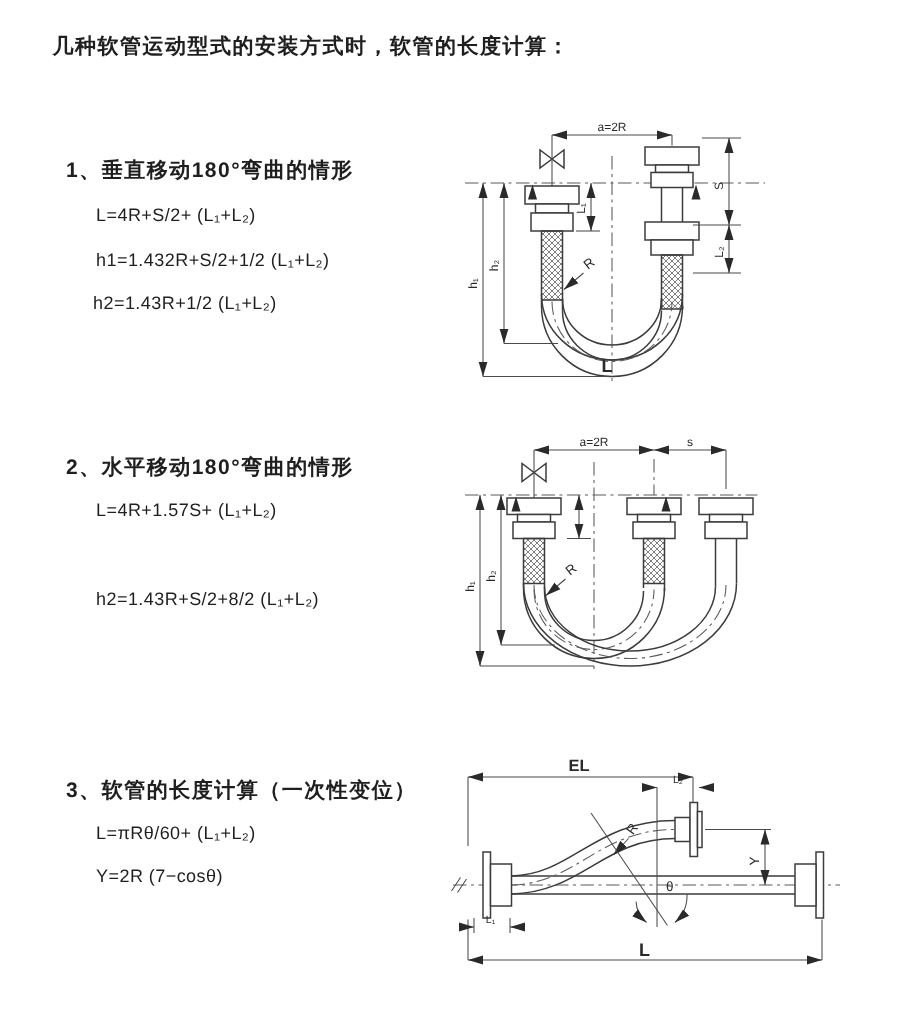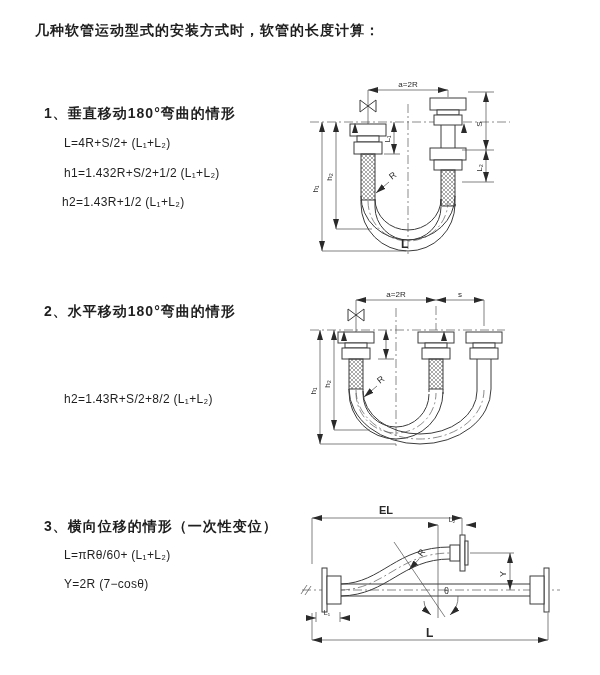--- a/index.html
+++ b/index.html
@@ -28,23 +28,24 @@
 <div class="page">
 
   <div class="abs title" style="left:35px;top:22px;">几种软管运动型式的安装方式时，软管的长度计算：</div>
 
   <div class="abs sec-head" style="left:44px;top:105px;"><span>1、</span><span>垂直移动180°弯曲的情形</span></div>
   <div class="abs formula" style="left:64px;top:136px;">L=4R+S/2+ (L₁+L₂)</div>
   <div class="abs formula" style="left:64px;top:166px;">h1=1.432R+S/2+1/2 (L₁+L₂)</div>
   <div class="abs formula" style="left:48px;top:195px;margin-left:14px;">h2=1.43R+1/2 (L₁+L₂)</div>
 
   <div class="abs sec-head" style="left:44px;top:303px;"><span>2、</span><span>水平移动180°弯曲的情形</span></div>
+  <div class="abs formula" style="left:64px;top:333px;">L=4R+1.57S+ (L₁+L₂)</div>
   <div class="abs formula" style="left:64px;top:392px;">h2=1.43R+S/2+8/2 (L₁+L₂)</div>
 
-  <div class="abs sec-head" style="left:44px;top:518px;"><span>3、</span><span>横向位移的情形（一次性变位）</span></div>
+  <div class="abs sec-head" style="left:44px;top:518px;"><span>3、</span><span>软管的长度计算（一次性变位）</span></div>
   <div class="abs formula" style="left:64px;top:548px;">L=πRθ/60+ (L₁+L₂)</div>
   <div class="abs formula" style="left:64px;top:577px;">Y=2R (7−cosθ)</div>
 
   <svg style="left:310px;top:76px;" width="255" height="182" viewBox="0 0 255 182">
     <defs>
       <pattern id="hp1" patternUnits="userSpaceOnUse" width="4" height="4">
         <path d="M0,0 L4,4 M0,4 L4,0" stroke="#555" stroke-width=".5"></path>
       </pattern>
       <marker id="ar1" markerWidth="11" markerHeight="8" refX="10" refY="3.5" orient="auto-start-reverse" markerUnits="userSpaceOnUse">
         <path d="M0,.5 L10,3.5 L0,6.5 Z" fill="#2a2a2a"></path>

